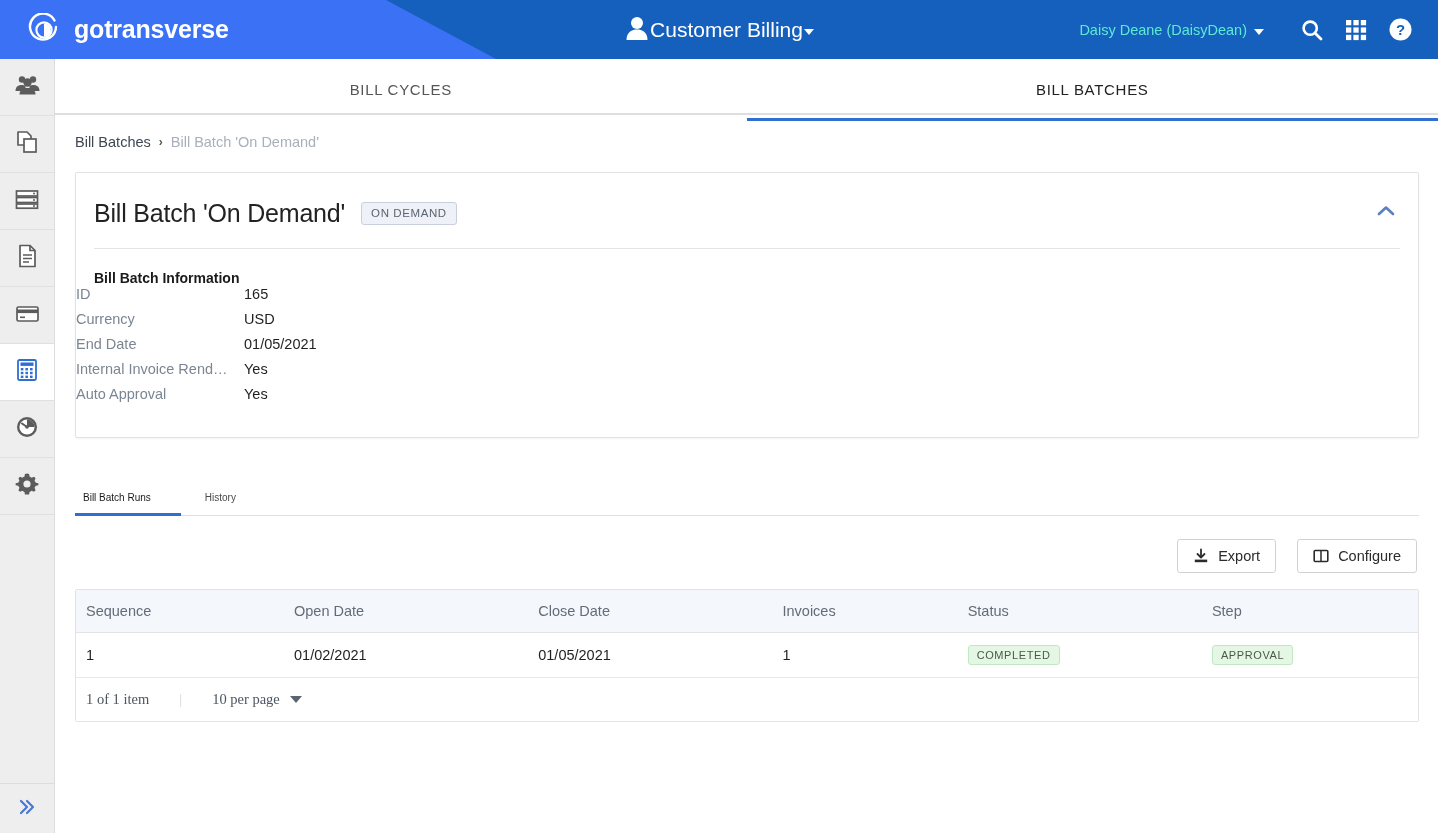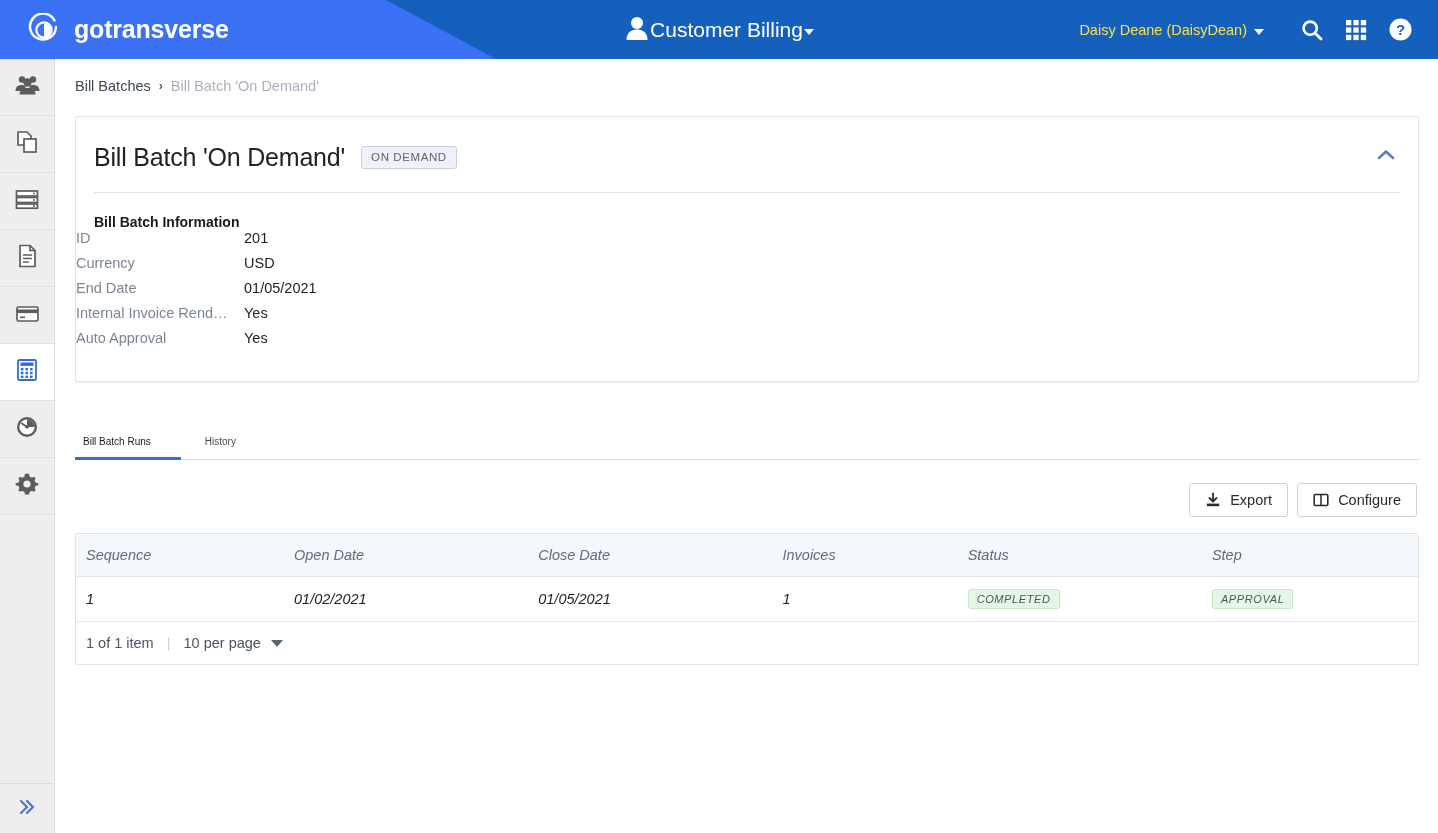--- a/index.html
+++ b/index.html
@@ -87,21 +87,21 @@
     display: flex;
     align-items: center;
     gap: 0;
     padding-right: 16px;
     z-index: 4;
   }
   .user-menu {
     display: flex;
     align-items: center;
     gap: 6px;
-    color: #fde047;
+    color: #5eead4;
     font-size: 14.5px;
     cursor: pointer;
     margin-right: 26px;
   }
   .hdr-icon-btn {
     width: 44px; height: 44px;
     display: flex;
     align-items: center;
     justify-content: center;
     cursor: pointer;
@@ -283,21 +283,21 @@
     position: absolute;
     left: 0; right: 0;
     bottom: -1px;
     height: 3px;
     background: #2f6fd0;
   }
 
   .toolbar {
     display: flex;
     justify-content: flex-end;
-    gap: 9px;
+    gap: 21px;
     margin: 23px 21px 0 0;
   }
   .tb-btn {
     display: flex;
     align-items: center;
     gap: 9px;
     height: 34px;
     padding: 0 15px;
     border: 1px solid #d2d2d2;
     border-radius: 3px;
@@ -312,21 +312,20 @@
   .grid-wrap {
     margin: 16px 19px 0 20px;
     border: 1px solid #e3e3e3;
     border-radius: 2px;
     overflow: hidden;
   }
   table.grid {
     width: 100%;
     border-collapse: collapse;
     table-layout: fixed;
-    font-style: italic;
   }
   table.grid thead th {
     background: #f4f7fc;
     text-align: left;
     font-weight: normal;
     font-size: 14.5px;
     color: #636c78;
     padding: 13px 0 13px 10px;
     border-bottom: 1px solid #e3e3e3;
   }
@@ -343,25 +342,26 @@
     color: #4a5a4a;
     font-size: 11px;
     letter-spacing: 0.6px;
     padding: 3px 8px;
     border-radius: 3px;
     display: inline-block;
   }
   .pager {
     display: flex;
     align-items: center;
-    gap: 13px;
+    gap: 30px;
     padding: 13px 0 13px 10px;
     font-size: 14.5px;
     color: #4b5560;
     background: #ffffff;
+    font-family: Liberation Serif, serif;
   }
   .pager-sep { color: #cfd4da; }
   .pager-select {
     display: flex;
     align-items: center;
     gap: 10px;
     cursor: pointer;
   }
   .chev-sm {
     width: 0; height: 0;
@@ -544,20 +544,24 @@
       <svg width="22" height="22" viewBox="0 0 22 22">
         <polyline points="5,5 11,11 5,17" fill="none" stroke="#4a76d8" stroke-width="2.2" stroke-linecap="round" stroke-linejoin="round"></polyline>
         <polyline points="11,5 17,11 11,17" fill="none" stroke="#4a76d8" stroke-width="2.2" stroke-linecap="round" stroke-linejoin="round"></polyline>
       </svg>
     </span>
   </div>
 </div>
 
 <div class="main">
 
+  <div class="tabs-top">
+    <div class="tab-top">BILL CYCLES</div>
+    <div class="tab-top active">BILL BATCHES</div>
+  </div>
 
   <div class="breadcrumb">
     <span class="bc-link">Bill Batches</span>
     <span class="bc-sep">›</span>
     <span class="bc-current">Bill Batch 'On Demand'</span>
   </div>
 
   <div class="card">
     <div class="card-head">
       <span class="card-title">Bill Batch 'On Demand'</span>
@@ -572,21 +576,21 @@
     </div>
 
     <div class="card-rule"></div>
 
     <div class="section-title">Bill Batch Information</div>
 
     <table class="field-table">
       <tbody>
           <tr>
         <td class="field-label">ID</td>
-        <td class="field-value">201</td>
+        <td class="field-value">165</td>
       </tr>
       <tr>
         <td class="field-label">Currency</td>
         <td class="field-value">USD</td>
       </tr>
       <tr>
         <td class="field-label">End Date</td>
         <td class="field-value">01/05/2021</td>
       </tr>
       <tr>

